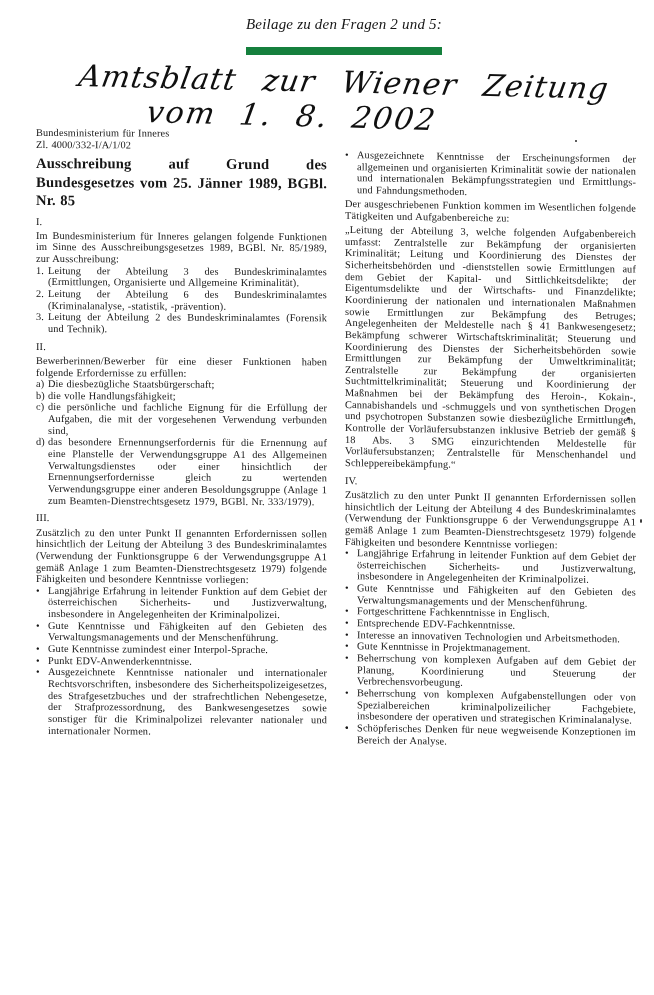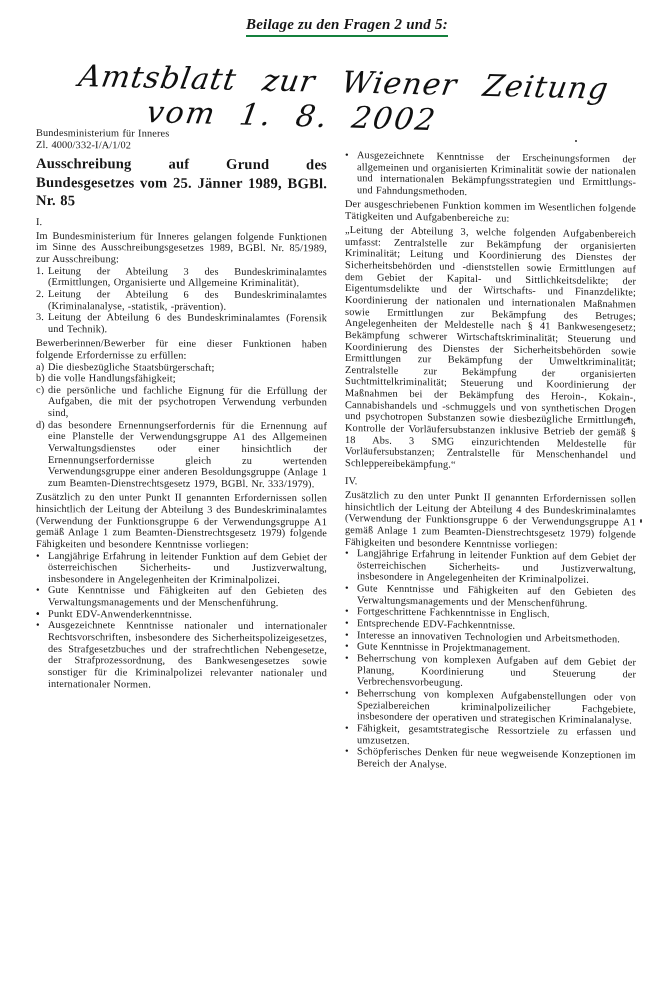--- a/index.html
+++ b/index.html
@@ -7,24 +7,24 @@
     position:relative;
     width:654px;height:995px;
     background:#ffffff;
     font-family:"Liberation Serif","DejaVu Serif",serif;
     color:#161616;
     overflow:hidden;
   }
   
   .header-title{
     position:absolute;left:246px;top:16px;
-    font-size:15px;font-weight:bold;font-style:italic;
+    font-size:15px;font-weight:normal;font-style:italic;
     letter-spacing:.2px;
-    border-bottom:2px solid #15803d;
-    padding-bottom:2px;
+    border-bottom:8px solid #15803d;
+    padding-bottom:14px;
     white-space:nowrap;
   }
   
   .hw{
     position:absolute;
     font-family:"DejaVu Serif",serif;
     font-style:italic;
     color:#101010;
     white-space:nowrap;
   }
@@ -87,49 +87,51 @@
   <div class="hw hw2">vom 1. 8. 2002</div>
 
   <div id="col-left" class="col col-left">
       <div class="blk line">Bundesministerium für Inneres</div>
       <div class="blk line">Zl. 4000/332-I/A/1/02</div>
       <div class="blk title">Ausschreibung auf Grund des Bundesgesetzes vom 25. Jänner 1989, BGBl. Nr. 85</div>
       <div class="blk section">I.</div>
       <div class="blk para">Im Bundesministerium für Inneres gelangen folgende Funktionen im Sinne des Ausschreibungsgesetzes 1989, BGBl. Nr. 85/1989, zur Ausschreibung:</div>
       <div class="blk item"><span class="marker">1.</span><span>Leitung der Abteilung 3 des Bundeskriminalamtes (Ermittlungen, Organisierte und Allgemeine Kriminalität).</span></div>
       <div class="blk item"><span class="marker">2.</span><span>Leitung der Abteilung 6 des Bundeskriminalamtes (Kriminalanalyse, -statistik, -prävention).</span></div>
-      <div class="blk item"><span class="marker">3.</span><span>Leitung der Abteilung 6 des Bundeskriminalamtes (Forensik und Technik).</span></div>
+      <div class="blk item"><span class="marker">3.</span><span>Leitung der Abteilung 2 des Bundeskriminalamtes (Forensik und Technik).</span></div>
+      <div class="blk section">II.</div>
       <div class="blk para">Bewerberinnen/Bewerber für eine dieser Funktionen haben folgende Erfordernisse zu erfüllen:</div>
       <div class="blk item"><span class="marker">a)</span><span>Die diesbezügliche Staatsbürgerschaft;</span></div>
       <div class="blk item"><span class="marker">b)</span><span>die volle Handlungsfähigkeit;</span></div>
-      <div class="blk item"><span class="marker">c)</span><span>die persönliche und fachliche Eignung für die Erfüllung der Aufgaben, die mit der psychotropen Verwendung verbunden sind,</span></div>
+      <div class="blk item"><span class="marker">c)</span><span>die persönliche und fachliche Eignung für die Erfüllung der Aufgaben, die mit der vorgesehenen Verwendung verbunden sind,</span></div>
       <div class="blk item"><span class="marker">d)</span><span>das besondere Ernennungserfordernis für die Ernennung auf eine Planstelle der Verwendungsgruppe A1 des Allgemeinen Verwaltungsdienstes oder einer hinsichtlich der Ernennungserfordernisse gleich zu wertenden Verwendungsgruppe einer anderen Besoldungsgruppe (Anlage 1 zum Beamten-Dienstrechtsgesetz 1979, BGBl. Nr. 333/1979).</span></div>
+      <div class="blk section">III.</div>
       <div class="blk para">Zusätzlich zu den unter Punkt II genannten Erfordernissen sollen hinsichtlich der Leitung der Abteilung 3 des Bundeskriminalamtes (Verwendung der Funktionsgruppe 6 der Verwendungsgruppe A1 gemäß Anlage 1 zum Beamten-Dienstrechtsgesetz 1979) folgende Fähigkeiten und besondere Kenntnisse vorliegen:</div>
       <div class="blk item"><span class="marker">•</span><span>Langjährige Erfahrung in leitender Funktion auf dem Gebiet der österreichischen Sicherheits- und Justizverwaltung, insbesondere in Angelegenheiten der Kriminalpolizei.</span></div>
       <div class="blk item"><span class="marker">•</span><span>Gute Kenntnisse und Fähigkeiten auf den Gebieten des Verwaltungsmanagements und der Menschenführung.</span></div>
-      <div class="blk item"><span class="marker">•</span></div>
+      <div class="blk item"><span class="marker">•</span><span>Gute Kenntnisse zumindest einer Interpol-Sprache.</span></div>
       <div class="blk item"><span class="marker">•</span><span>Punkt EDV-Anwenderkenntnisse.</span></div>
       <div class="blk item"><span class="marker">•</span><span>Ausgezeichnete Kenntnisse nationaler und internationaler Rechtsvorschriften, insbesondere des Sicherheitspolizeigesetzes, des Strafgesetzbuches und der strafrechtlichen Nebengesetze, der Strafprozessordnung, des Bankwesengesetzes sowie sonstiger für die Kriminalpolizei relevanter nationaler und internationaler Normen.</span></div>
     </div>
 
   <div id="col-right" class="col col-right">
       <div class="blk item"><span class="marker">•</span><span>Ausgezeichnete Kenntnisse der Erscheinungsformen der allgemeinen und organisierten Kriminalität sowie der nationalen und internationalen Bekämpfungsstrategien und Ermittlungs- und Fahndungsmethoden.</span></div>
       <div class="blk para">Der ausgeschriebenen Funktion kommen im Wesentlichen folgende Tätigkeiten und Aufgabenbereiche zu:</div>
       <div class="blk para">„Leitung der Abteilung 3, welche folgenden Aufgabenbereich umfasst: Zentralstelle zur Bekämpfung der organisierten Kriminalität; Leitung und Koordinierung des Dienstes der Sicherheitsbehörden und -dienststellen sowie Ermittlungen auf dem Gebiet der Kapital- und Sittlichkeitsdelikte; der Eigentumsdelikte und der Wirtschafts- und Finanzdelikte; Koordinierung der nationalen und internationalen Maßnahmen sowie Ermittlungen zur Bekämpfung des Betruges; Angelegenheiten der Meldestelle nach § 41 Bankwesengesetz; Bekämpfung schwerer Wirtschaftskriminalität; Steuerung und Koordinierung des Dienstes der Sicherheitsbehörden sowie Ermittlungen zur Bekämpfung der Umweltkriminalität; Zentralstelle zur Bekämpfung der organisierten Suchtmittelkriminalität; Steuerung und Koordinierung der Maßnahmen bei der Bekämpfung des Heroin-, Kokain-, Cannabishandels und -schmuggels und von synthetischen Drogen und psychotropen Substanzen sowie diesbezügliche Ermittlungen, Kontrolle der Vorläufersubstanzen inklusive Betrieb der gemäß § 18 Abs. 3 SMG einzurichtenden Meldestelle für Vorläufersubstanzen; Zentralstelle für Menschenhandel und Schleppereibekämpfung.“</div>
       <div class="blk section">IV.</div>
       <div class="blk para">Zusätzlich zu den unter Punkt II genannten Erfordernissen sollen hinsichtlich der Leitung der Abteilung 4 des Bundeskriminalamtes (Verwendung der Funktionsgruppe 6 der Verwendungsgruppe A1 gemäß Anlage 1 zum Beamten-Dienstrechtsgesetz 1979) folgende Fähigkeiten und besondere Kenntnisse vorliegen:</div>
       <div class="blk item"><span class="marker">•</span><span>Langjährige Erfahrung in leitender Funktion auf dem Gebiet der österreichischen Sicherheits- und Justizverwaltung, insbesondere in Angelegenheiten der Kriminalpolizei.</span></div>
       <div class="blk item"><span class="marker">•</span><span>Gute Kenntnisse und Fähigkeiten auf den Gebieten des Verwaltungsmanagements und der Menschenführung.</span></div>
       <div class="blk item"><span class="marker">•</span><span>Fortgeschrittene Fachkenntnisse in Englisch.</span></div>
       <div class="blk item"><span class="marker">•</span><span>Entsprechende EDV-Fachkenntnisse.</span></div>
       <div class="blk item"><span class="marker">•</span><span>Interesse an innovativen Technologien und Arbeitsmethoden.</span></div>
       <div class="blk item"><span class="marker">•</span><span>Gute Kenntnisse in Projektmanagement.</span></div>
       <div class="blk item"><span class="marker">•</span><span>Beherrschung von komplexen Aufgaben auf dem Gebiet der Planung, Koordinierung und Steuerung der Verbrechensvorbeugung.</span></div>
       <div class="blk item"><span class="marker">•</span><span>Beherrschung von komplexen Aufgabenstellungen oder von Spezialbereichen kriminalpolizeilicher Fachgebiete, insbesondere der operativen und strategischen Kriminalanalyse.</span></div>
-      <div class="blk item"><span class="marker">•</span><span>Fähigkeit, gesamtstrategische Ressortziele zu erfassen und umzusetzen.</span></div>
+      <div class="blk item"><span class="marker">•</span></div>
       <div class="blk item"><span class="marker">•</span><span>Schöpferisches Denken für neue wegweisende Konzeptionen im Bereich der Analyse.</span></div>
     </div>
 
   <div class="speck s1"></div>
   <div class="speck s2"></div>
   <div class="speck s3"></div>
 
 </div>
 
 </body></html>

